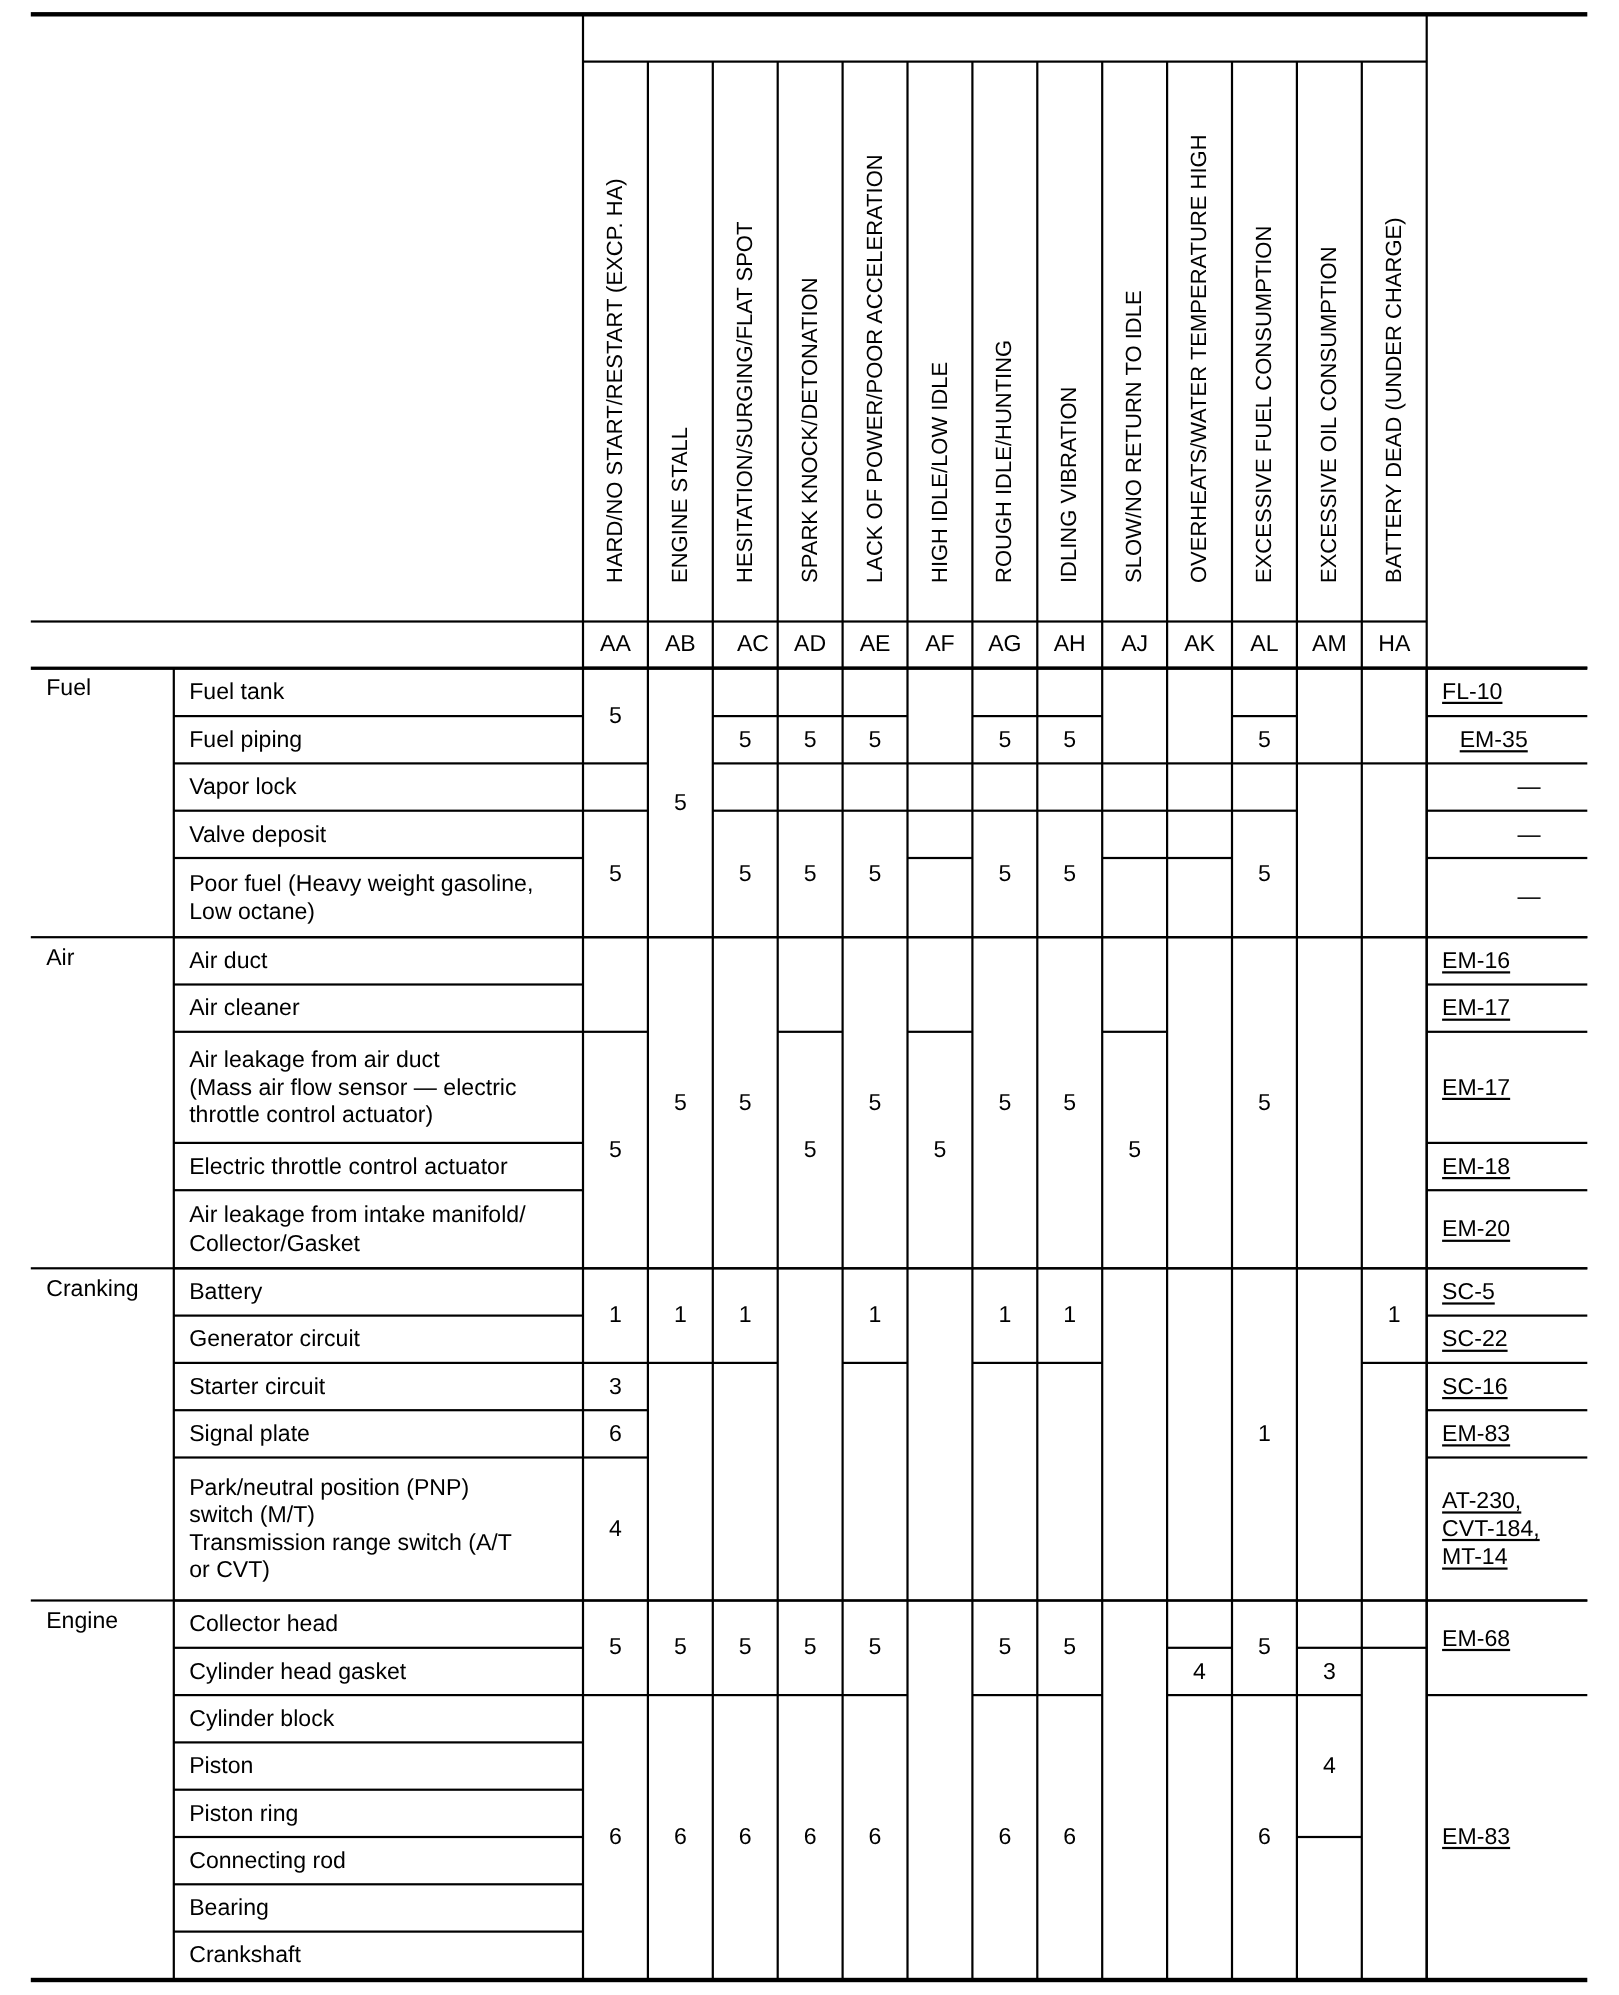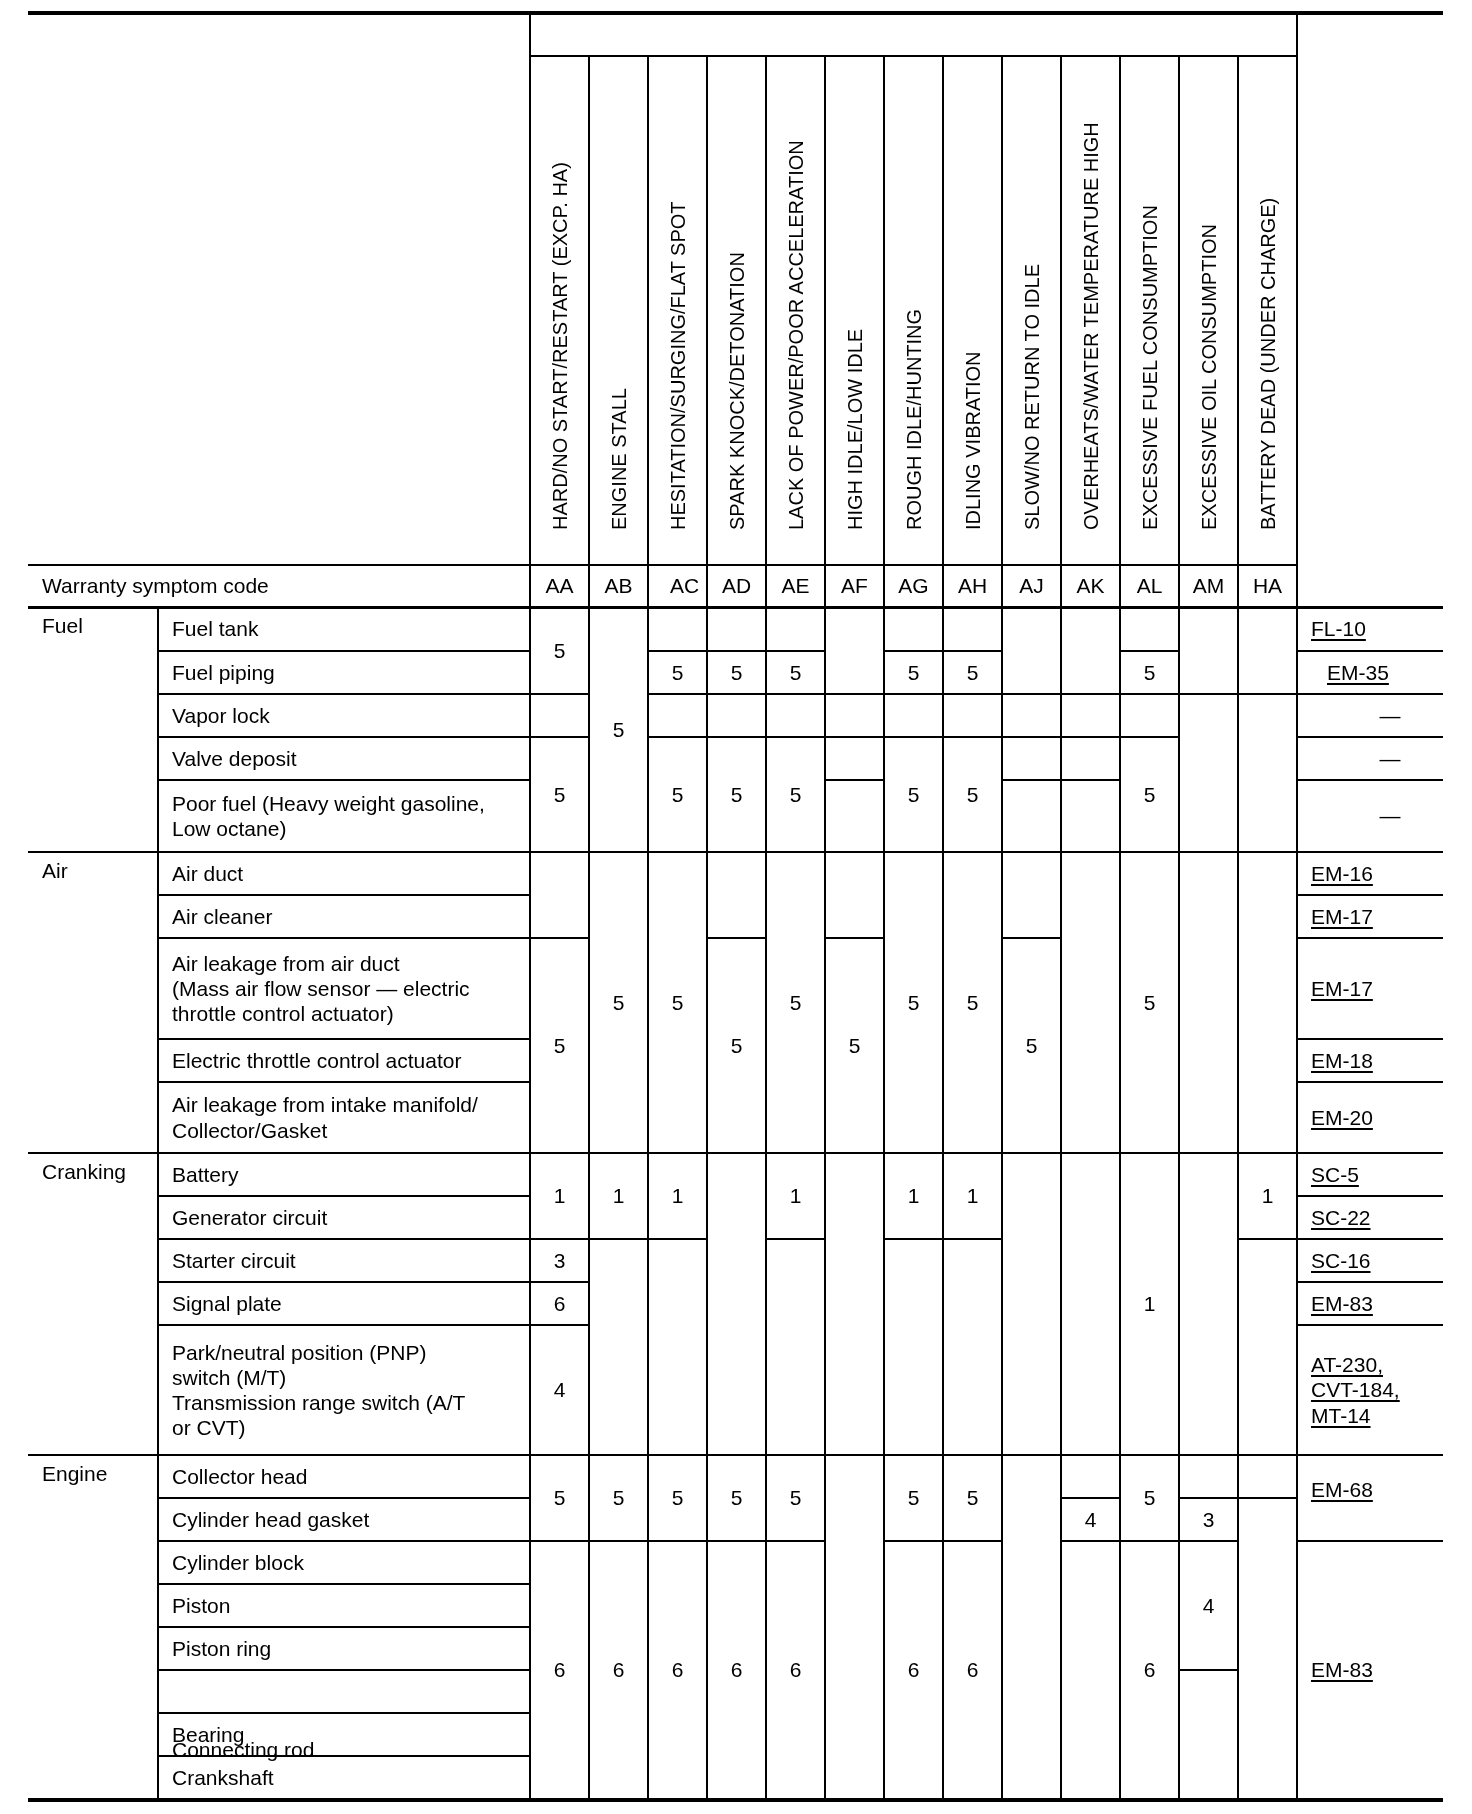--- a/index.html
+++ b/index.html
@@ -17,21 +17,20 @@
   .ref { text-decoration: underline; text-underline-offset: 3px; }
   .ref-cell { justify-content: flex-start; padding-left: 14px; white-space: pre-line; }
   .dash { justify-content: center; padding-left: 40px; }
   .hline { position: absolute; background: #000; }
   .vline { position: absolute; background: #000; }
 </style>
 </head>
 <body>
 
 <div id="doc">
-  <div class="cell left" style="left:28px; top:565px; width:502px; height:42px; padding-left:14px;">Warranty symptom code</div>
   <div id="vert-headers">
       <div class="vert" style="left: 530px; top: 56px; width: 59px; height: 509px;">
         <span>HARD/NO START/RESTART (EXCP. HA)</span>
       </div>
       <div class="vert" style="left: 589px; top: 56px; width: 59px; height: 509px;">
         <span>ENGINE STALL</span>
       </div>
       <div class="vert" style="left: 648px; top: 56px; width: 59px; height: 509px;">
         <span>HESITATION/SURGING/FLAT SPOT</span>
       </div>
@@ -108,21 +107,21 @@
       <div class="cell left textblock" style="left: 158px; top: 1282px; width: 372px; height: 43px;">Signal plate</div>
       <div class="cell left textblock" style="left: 158px; top: 1325px; width: 372px; height: 130px;">Park/neutral position (PNP)
 switch (M/T)
 Transmission range switch (A/T
 or CVT)</div>
       <div class="cell left textblock" style="left: 158px; top: 1455px; width: 372px; height: 43px;">Collector head</div>
       <div class="cell left textblock" style="left: 158px; top: 1498px; width: 372px; height: 43px;">Cylinder head gasket</div>
       <div class="cell left textblock" style="left: 158px; top: 1541px; width: 372px; height: 43px;">Cylinder block</div>
       <div class="cell left textblock" style="left: 158px; top: 1584px; width: 372px; height: 43px;">Piston</div>
       <div class="cell left textblock" style="left: 158px; top: 1627px; width: 372px; height: 43px;">Piston ring</div>
-      <div class="cell left textblock" style="left: 158px; top: 1728px; width: 396px; height: 43px;">Connecting rod</div>
+      <div class="cell left textblock" style="left: 158px; top: 1670px; width: 396px; height: 43px;">Connecting rod</div>
       <div class="cell left textblock" style="left: 158px; top: 1713px; width: 372px; height: 43px;">Bearing</div>
       <div class="cell left textblock" style="left: 158px; top: 1756px; width: 372px; height: 43px;">Crankshaft</div>
     </div>
   <div id="cells">
       <div class="cell" style="left: 530px; top: 607px; width: 59px; height: 87px;">5</div>
       <div class="cell" style="left: 530px; top: 694px; width: 59px; height: 43px;"></div>
       <div class="cell" style="left: 530px; top: 737px; width: 59px; height: 115px;">5</div>
       <div class="cell" style="left: 530px; top: 852px; width: 59px; height: 86px;"></div>
       <div class="cell" style="left: 530px; top: 938px; width: 59px; height: 215px;">5</div>
       <div class="cell" style="left: 530px; top: 1153px; width: 59px; height: 86px;">1</div>

